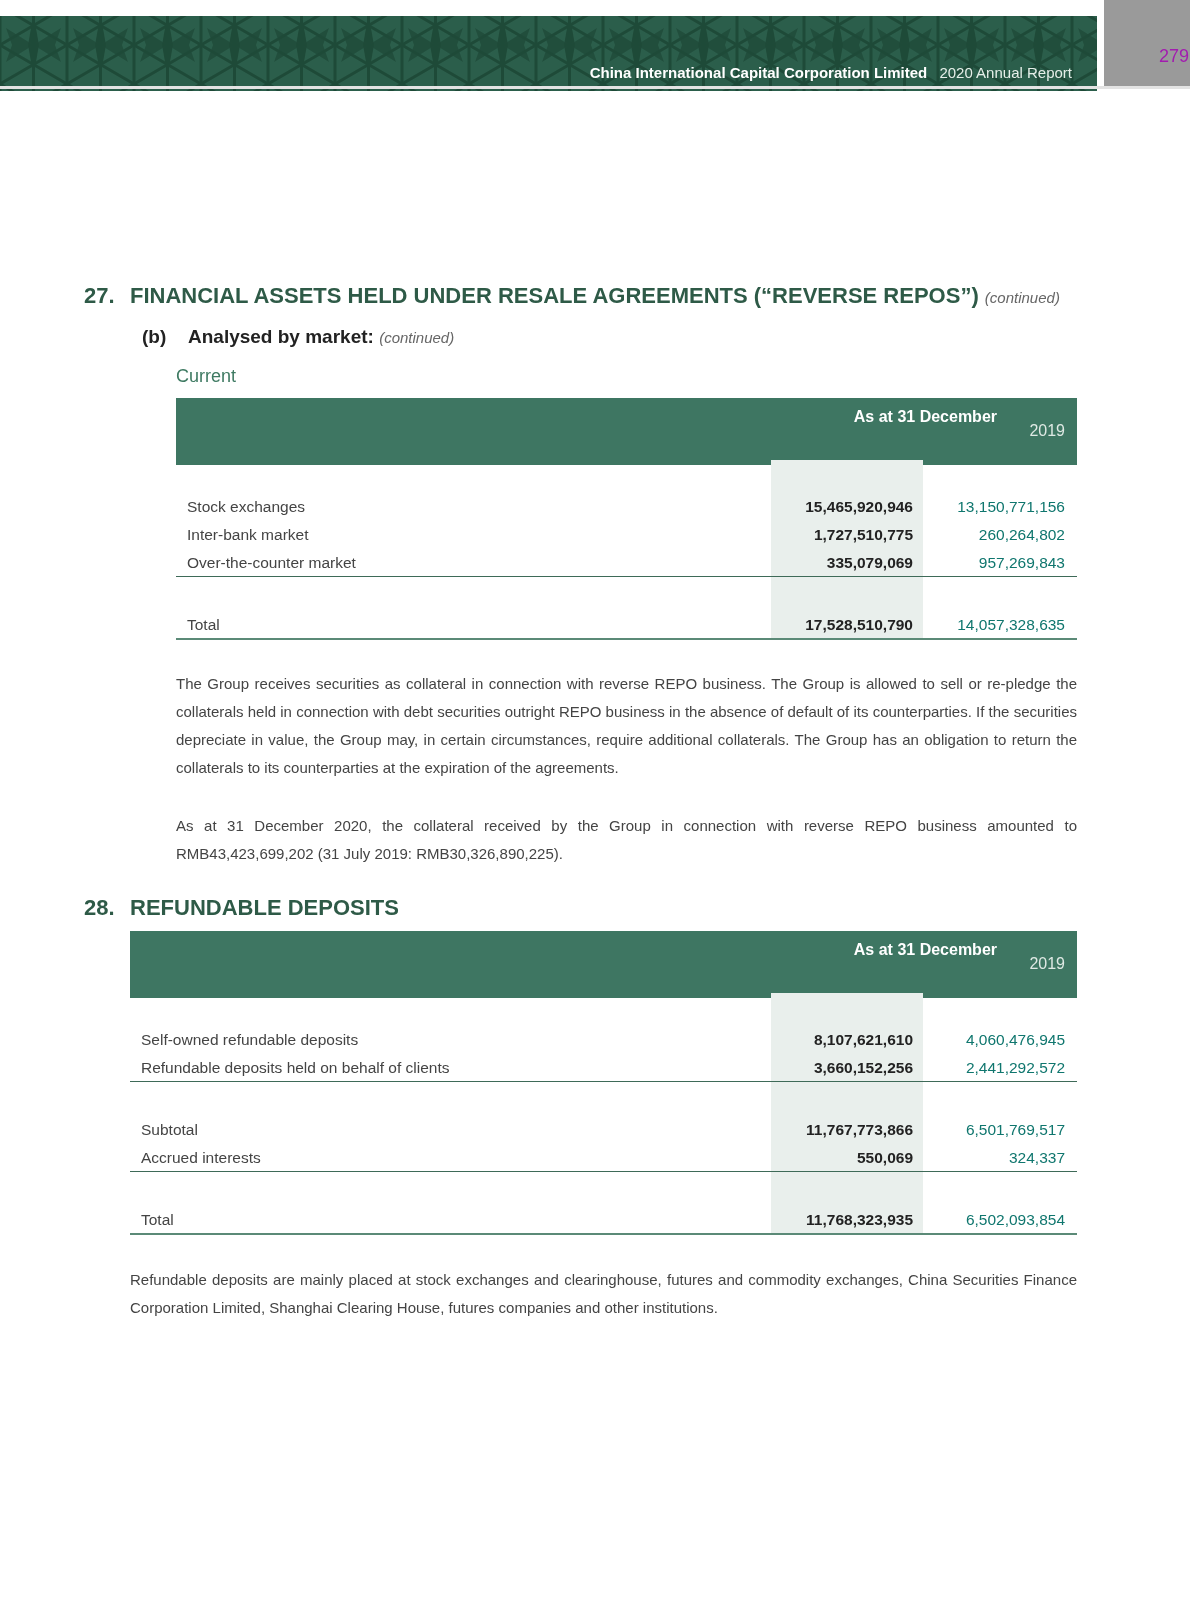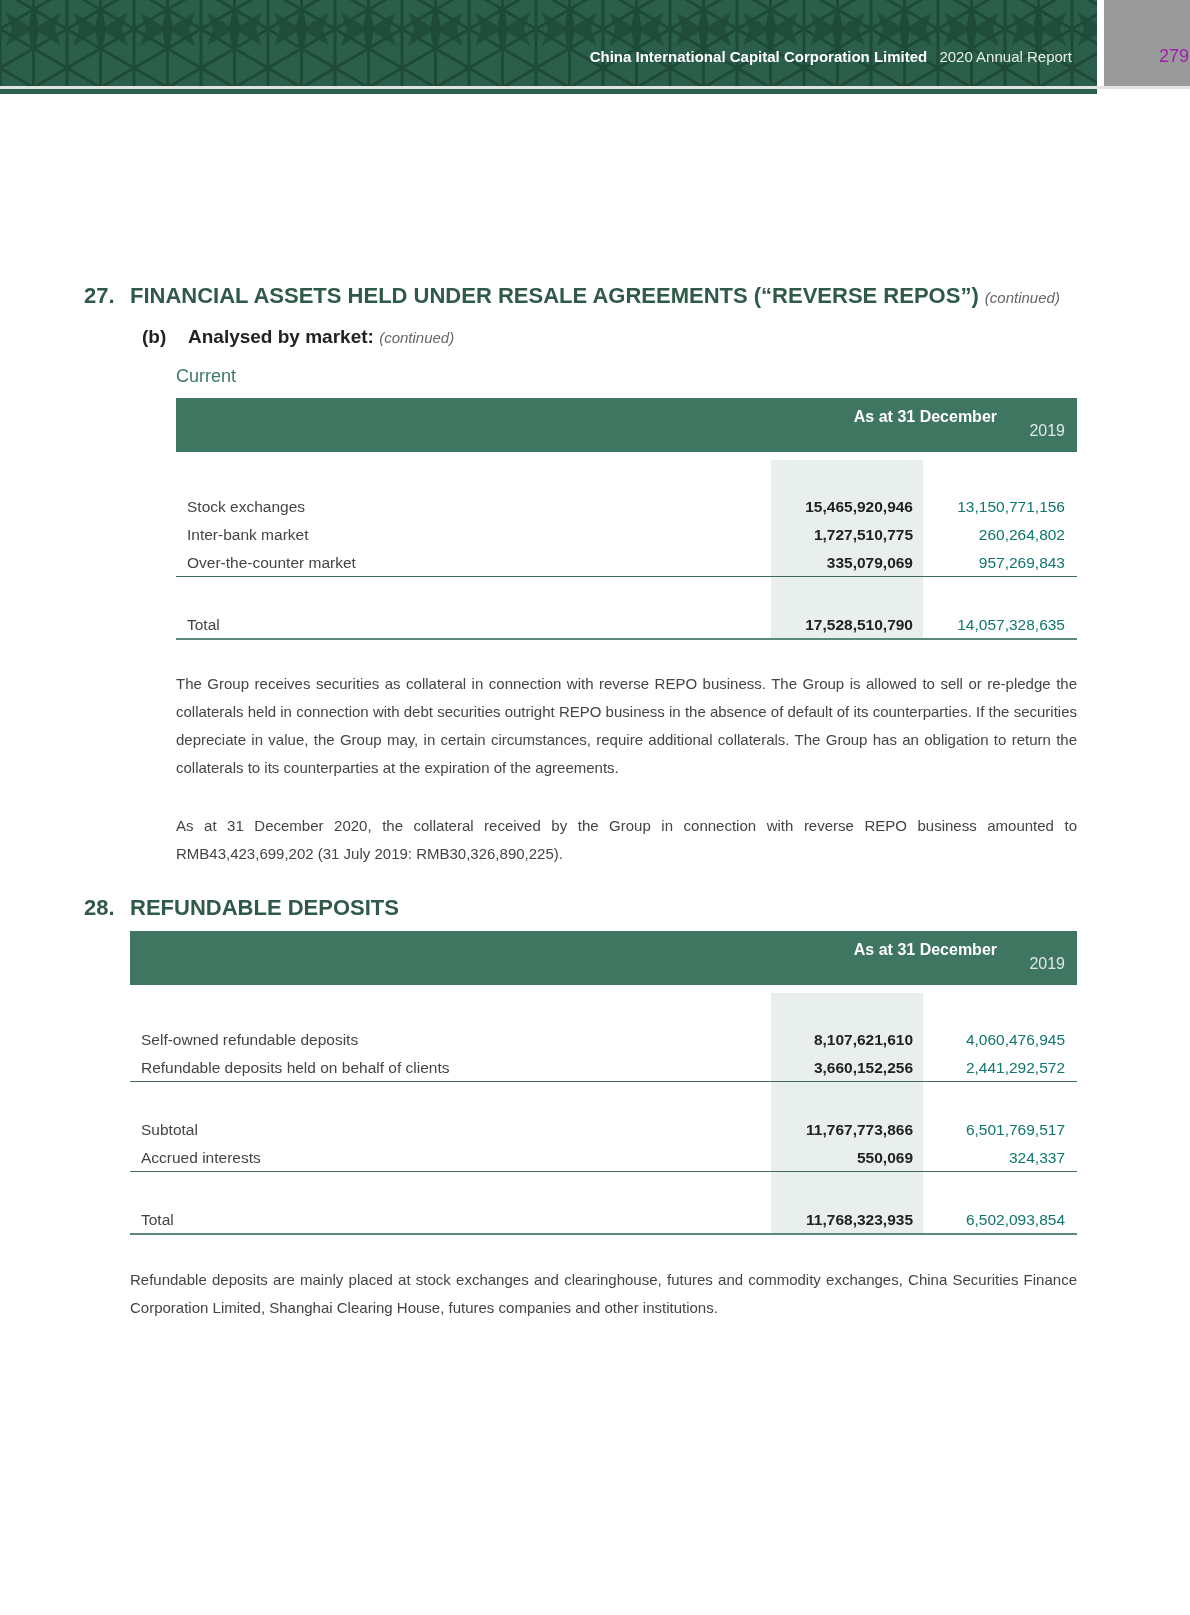--- a/index.html
+++ b/index.html
@@ -1,21 +1,21 @@
 <!DOCTYPE html>
 <html><head>
   <meta charset="utf-8">
   <style>
     html, body { margin: 0; padding: 0; }
     body {
       width: 1190px; height: 1615px; background: #ffffff; position: relative; overflow: hidden;
       font-family: "Liberation Sans", sans-serif; color: #333;
     }
     .banner {
-      position: absolute; left: 0; top: 0; width: 1097px; height: 94px;
+      position: absolute; left: 0; top: 16px; width: 1097px; height: 75px;
       background-color: #2b5e4b; overflow: hidden;
     }
     .banner svg { position: absolute; left: 0; top: 0; }
     .banner-text {
       position: absolute; right: 25px; top: 48px; color: #fff; font-size: 15px; white-space: nowrap;
     }
     .banner-text .company { font-weight: bold; }
     .banner-text .report { font-weight: normal; margin-left: 8px; color: #e6efe9; }
     .page-tab {
       position: absolute; left: 1104px; top: 0; width: 86px; height: 86px; background: #9a9a9a;
@@ -30,21 +30,21 @@
     }
     .h1 .num { display: inline-block; width: 46px; }
     .cont { font-style: italic; font-weight: normal; color: #666; font-size: 15px; }
     .h2 {
       position: absolute; left: 142px; top: 326px; color: #222; font-weight: bold; font-size: 19px; white-space: nowrap;
     }
     .h2 .num { display: inline-block; width: 46px; }
     .h3 { position: absolute; left: 176px; top: 366px; color: #3e7a62; font-weight: normal; font-size: 18px; }
 
     .tbl { position: absolute; }
-    .tbl .head { position: absolute; left: 0; top: 0; right: 0; height: 54px; background: #3e7662; color: #fff; }
+    .tbl .head { position: absolute; left: 0; top: 0; right: 0; height: 67px; background: #3e7662; color: #fff; }
     .tbl .head .asat { position: absolute; right: 80px; top: 10px; font-weight: bold; font-size: 16px; }
     .tbl .head .y2020 { position: absolute; right: 164px; top: 32px; font-weight: normal; font-size: 16px; margin-top: 32px; }
     .tbl .head .y2019 { position: absolute; right: 12px; top: 24px; font-size: 16px; color: #dfe9e4; }
     .tbl .shade { position: absolute; top: 62px; width: 152px; background: #e9efec; }
     .tbl .row { position: absolute; left: 0; right: 0; height: 24px; font-size: 15.5px; }
     .tbl .row .lbl { position: absolute; left: 11px; top: 3px; color: #444; }
     .tbl .row .v20 { position: absolute; right: 164px; top: 3px; font-weight: bold; color: #222; }
     .tbl .row .v19 { position: absolute; right: 12px; top: 3px; color: #0f766e; }
     .tbl .rule { position: absolute; left: 0; right: 0; height: 1px; background: #3e6a58; }
     .tbl .rule.thick { height: 2px; background: #5b8a77; }

